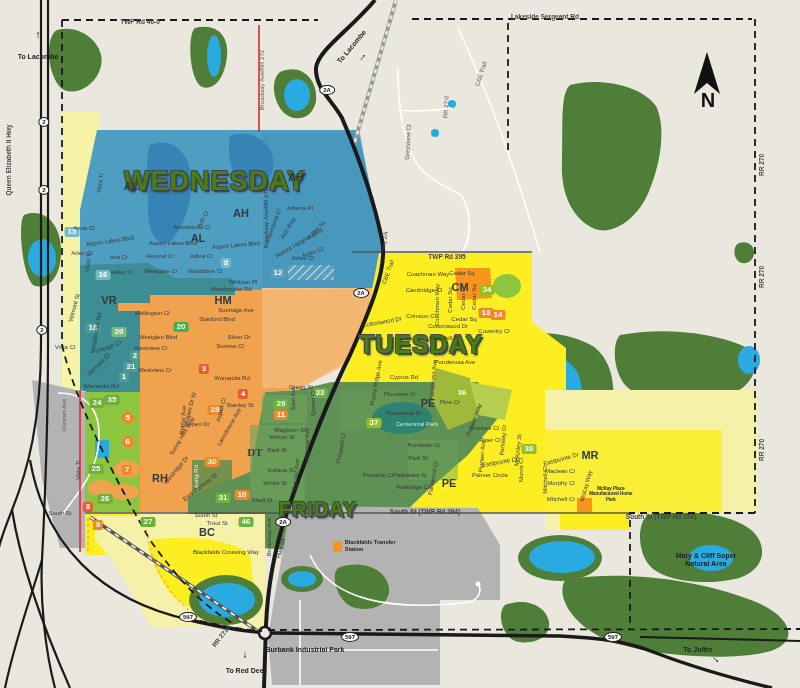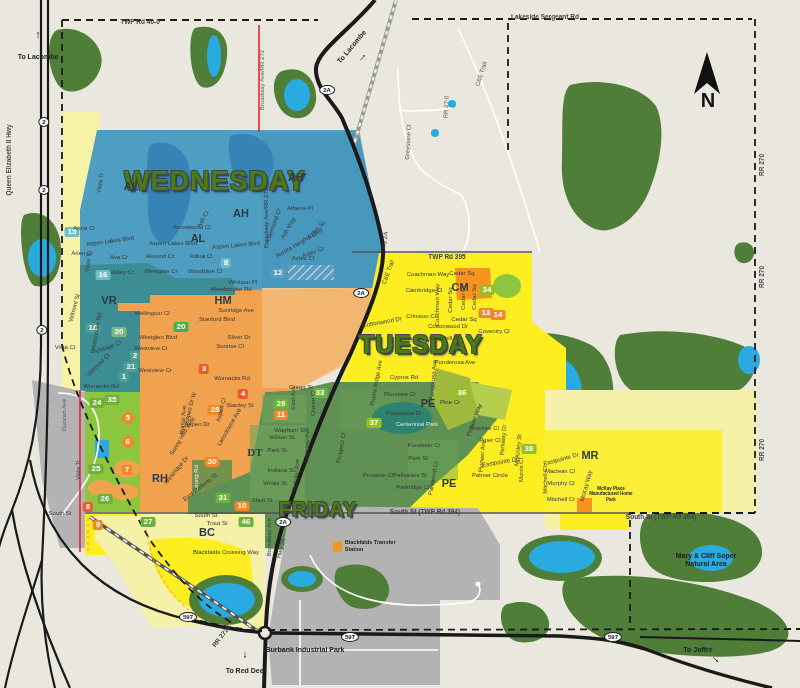--- a/index.html
+++ b/index.html
@@ -240,21 +240,21 @@
       <div class="zone-badge" style="left: 131px; top: 367px; transform: translate(-50%, -50%); background: rgb(78, 158, 150);">21</div>
       <div class="zone-badge" style="left: 124px; top: 377px; transform: translate(-50%, -50%); background: rgb(78, 158, 150);">1</div>
       <div class="zone-badge" style="left: 204px; top: 369px; transform: translate(-50%, -50%); background: rgb(240, 89, 43);">3</div>
       <div class="zone-badge" style="left: 243px; top: 394px; transform: translate(-50%, -50%); background: rgb(240, 89, 43);">4</div>
       <div class="zone-badge" style="left: 215px; top: 410px; transform: translate(-50%, -50%); background: rgb(240, 136, 43);">28</div>
       <div class="zone-badge" style="left: 281px; top: 404px; transform: translate(-50%, -50%); background: rgb(109, 179, 63);">29</div>
       <div class="zone-badge" style="left: 281px; top: 415px; transform: translate(-50%, -50%); background: rgb(240, 136, 43);">11</div>
       <div class="zone-badge" style="left: 320px; top: 393px; transform: translate(-50%, -50%); background: rgb(109, 179, 63);">33</div>
       <div class="zone-badge" style="left: 212px; top: 462px; transform: translate(-50%, -50%); background: rgb(240, 136, 43); font-style: italic;">30</div>
       <div class="zone-badge" style="left: 223px; top: 498px; transform: translate(-50%, -50%); background: rgb(109, 179, 63);">31</div>
-      <div class="zone-badge" style="left: 242px; top: 495px; transform: translate(-50%, -50%); background: rgb(240, 136, 43); margin-top: 11px;">10</div>
+      <div class="zone-badge" style="left: 242px; top: 495px; transform: translate(-50%, -50%); background: rgb(240, 136, 43);">10</div>
       <div class="zone-badge" style="left: 246px; top: 522px; transform: translate(-50%, -50%); background: rgb(109, 179, 63);">46</div>
       <div class="zone-badge" style="left: 112px; top: 400px; transform: translate(-50%, -50%); background: rgb(111, 175, 58);">35</div>
       <div class="zone-badge" style="left: 97px; top: 403px; transform: translate(-50%, -50%); background: rgb(111, 175, 58);">24</div>
       <div class="zone-badge" style="left: 96px; top: 469px; transform: translate(-50%, -50%); background: rgb(111, 175, 58);">25</div>
       <div class="zone-badge" style="left: 105px; top: 499px; transform: translate(-50%, -50%); background: rgb(111, 175, 58);">26</div>
       <div class="zone-badge" style="left: 148px; top: 522px; transform: translate(-50%, -50%); background: rgb(111, 175, 58);">27</div>
       <div class="zone-badge" style="left: 127px; top: 470px; transform: translate(-50%, -50%); background: rgb(240, 136, 43);">7</div>
       <div class="zone-badge" style="left: 88px; top: 507px; transform: translate(-50%, -50%); background: rgb(240, 89, 43);">8</div>
       <div class="zone-badge" style="left: 98px; top: 525px; transform: translate(-50%, -50%); background: rgb(240, 136, 43);">9</div>
       <div class="zone-badge" style="left: 487px; top: 290px; transform: translate(-50%, -50%); background: rgb(149, 193, 31);">34</div>

